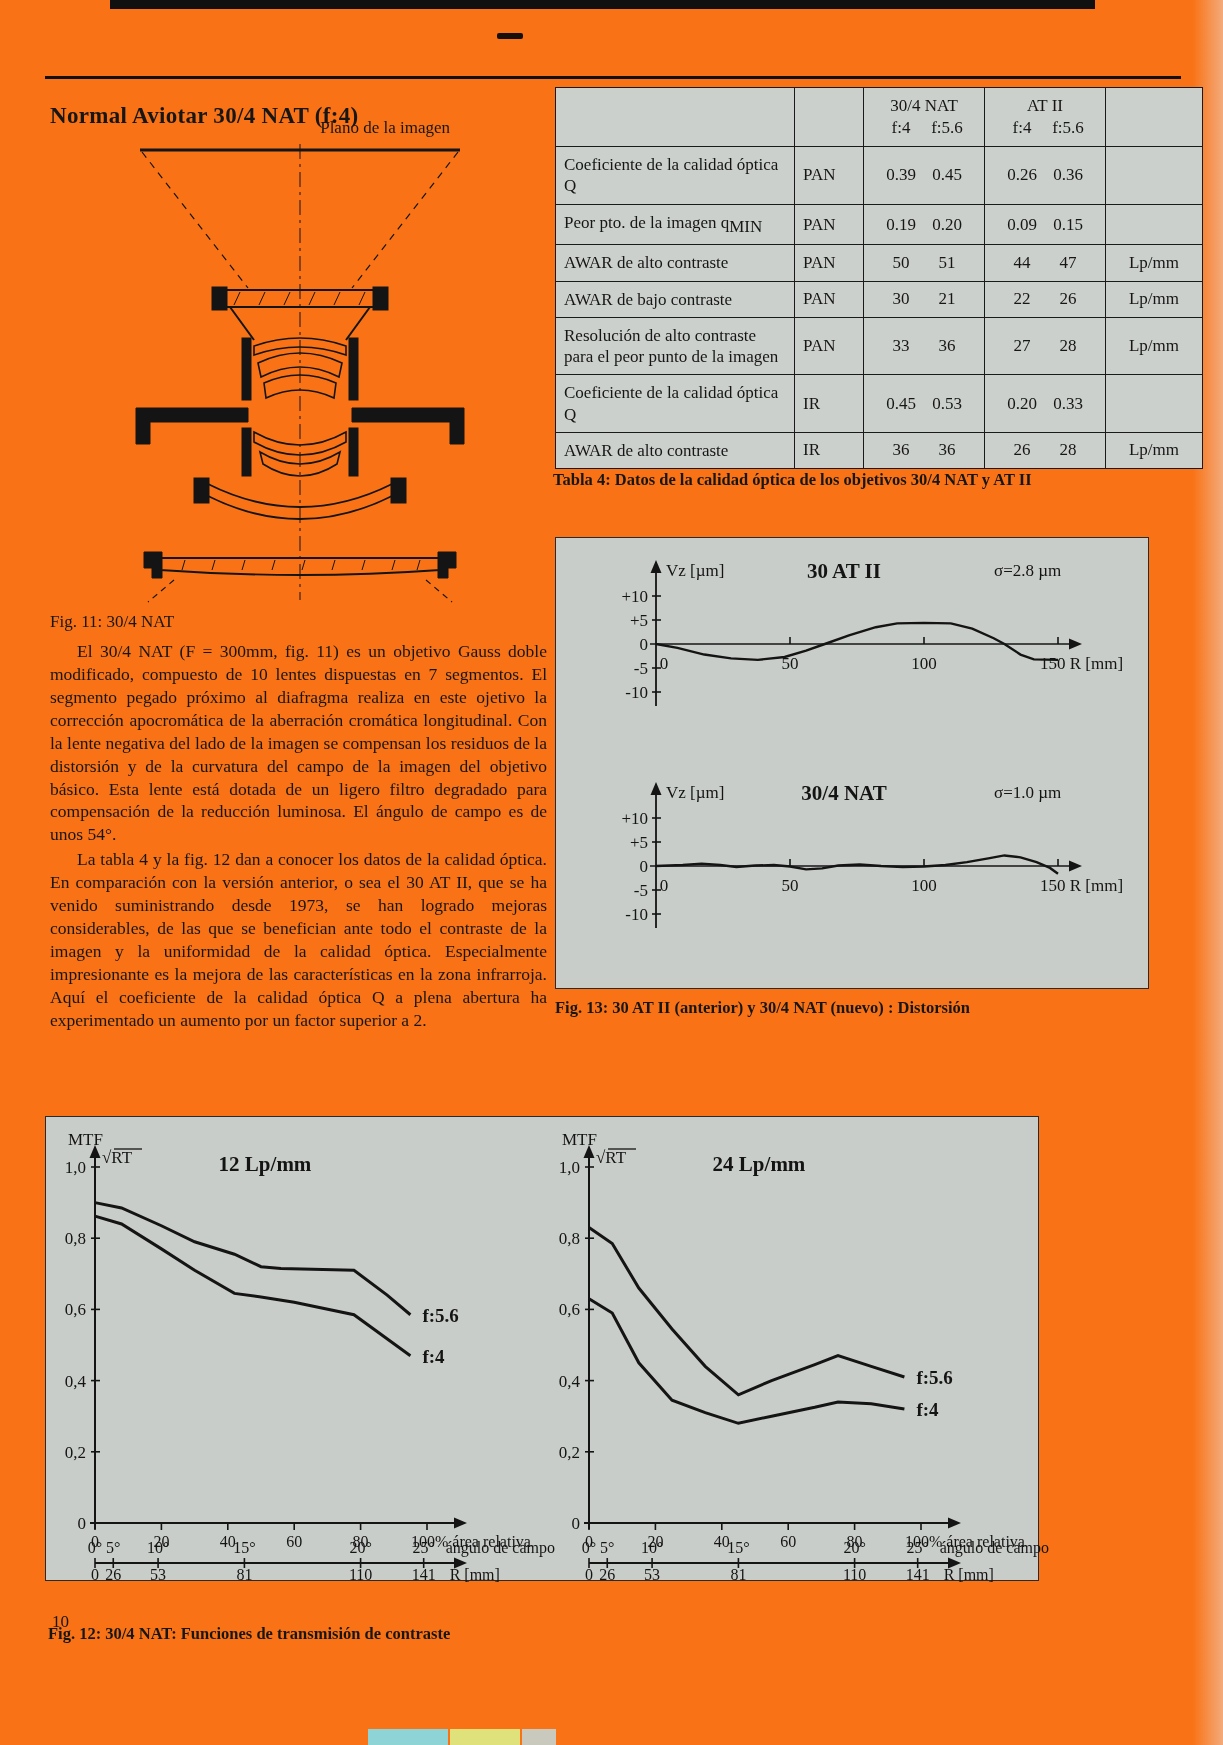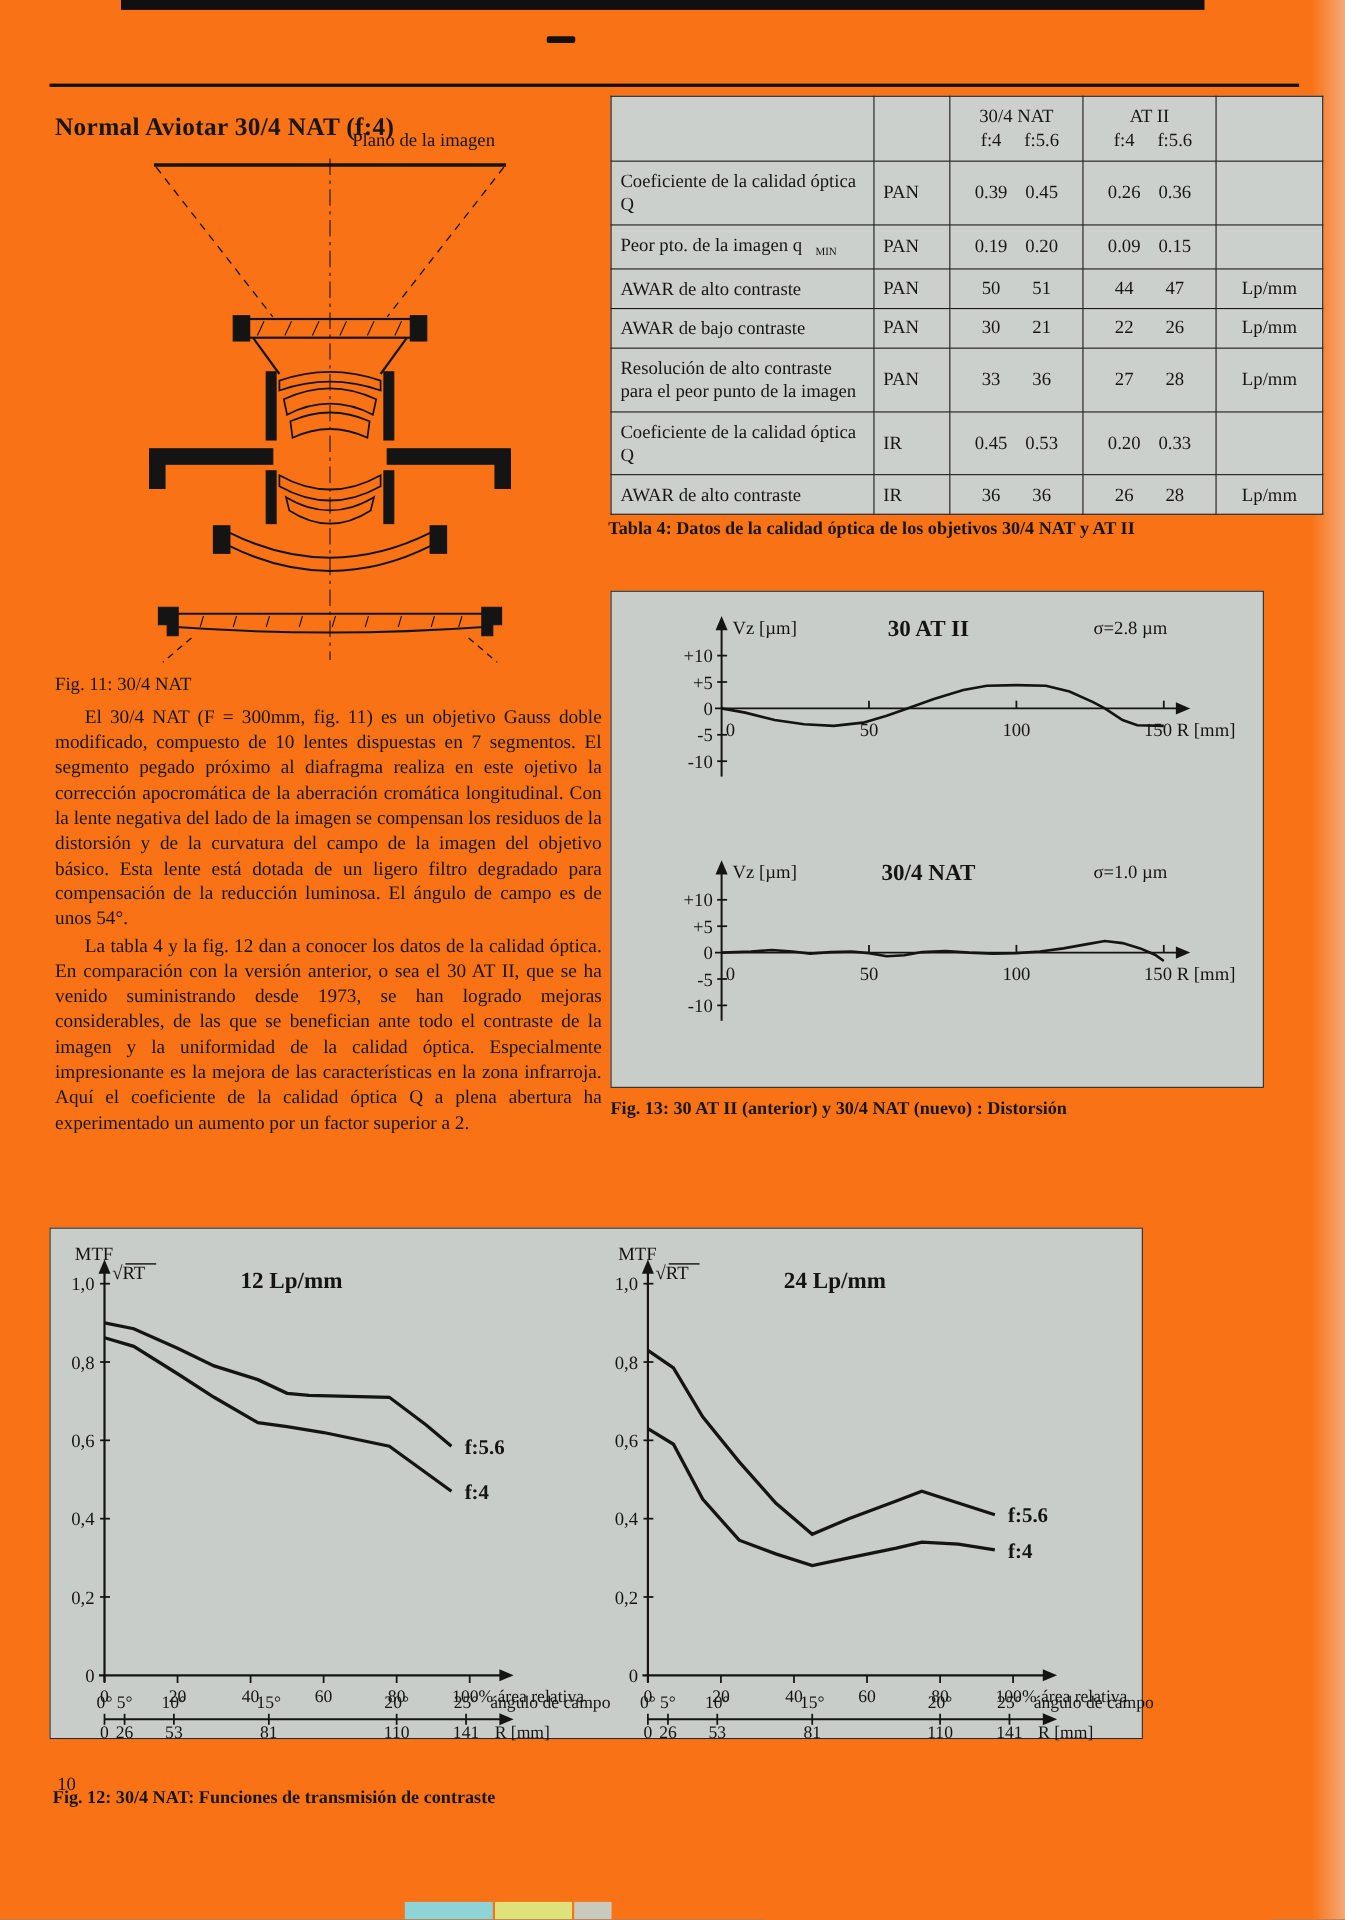--- a/index.html
+++ b/index.html
@@ -25,21 +25,21 @@
   
   .tbl-wrap{position:absolute;left:555px;top:87px;}
   table.t4{border-collapse:collapse;background:#ccd0cc;font-size:17px;}
   table.t4 td,table.t4 th{border:1.7px solid #1a1a1a;padding:7px 8px;font-weight:normal;vertical-align:middle;}
   table.t4 .lbl{width:222px;text-align:left;line-height:1.25;}
   table.t4 .film{width:52px;text-align:left;margin-left:16px;}
   table.t4 .vals{width:104px;text-align:center;white-space:nowrap;}
   table.t4 .unit{width:80px;text-align:center;}
   table.t4 thead td{text-align:center;line-height:1.3;}
   span.pair{display:inline-block;width:46px;text-align:center;}
-  sub.smin{font-size:10px;padding-left:12px;}
+  sub.smin{font-size:17px;}
   .tbl-caption{position:absolute;left:553px;top:470px;width:640px;font-size:16.5px;font-weight:bold;}
   
   .figbox{position:absolute;background:#c9cdc9;border:1.5px solid #2a2a2a;}
   .fig13{left:555px;top:537px;width:592px;height:450px;}
   .fig12{left:45px;top:1116px;width:992px;height:463px;}
   .fig13-caption{position:absolute;left:555px;top:998px;font-size:16.5px;font-weight:bold;}
   .fig12-caption{position:absolute;left:48px;top:1576px;font-size:16.5px;font-weight:bold;margin-top:48px;}
   .pagenum{position:absolute;left:52px;top:1612px;font-size:17px;}
   svg{overflow:visible;}
   svg text{font-family:"Liberation Serif","DejaVu Serif",serif;fill:#141414;}

